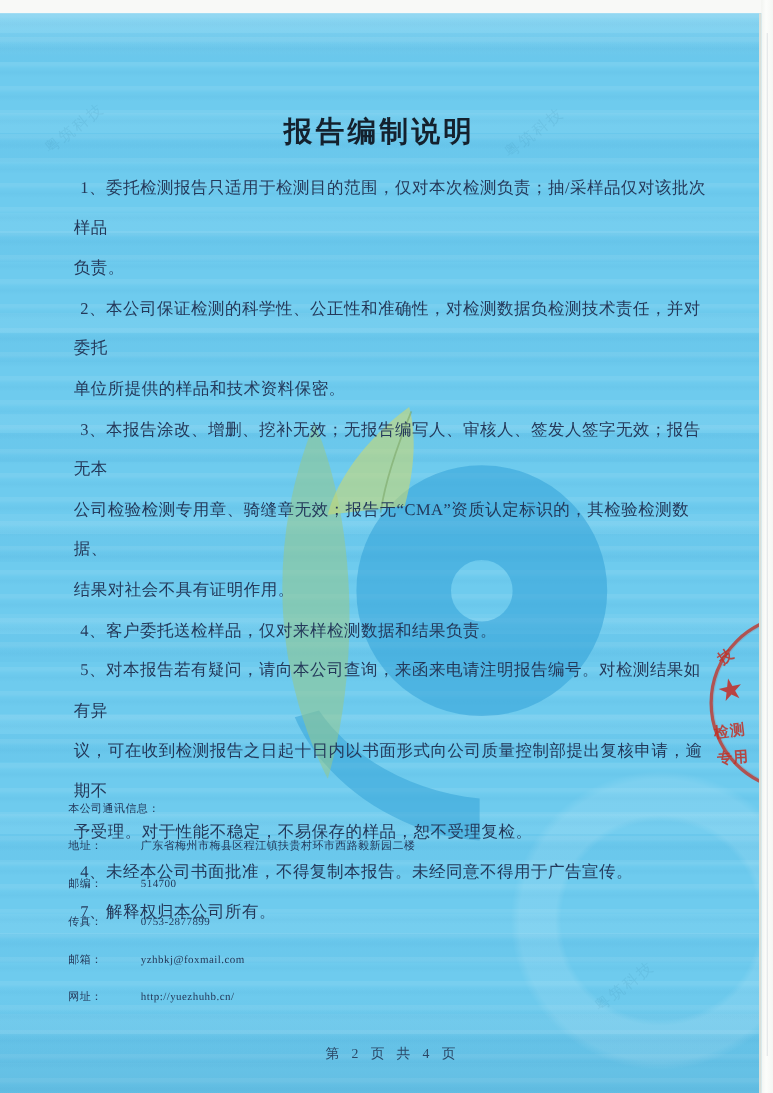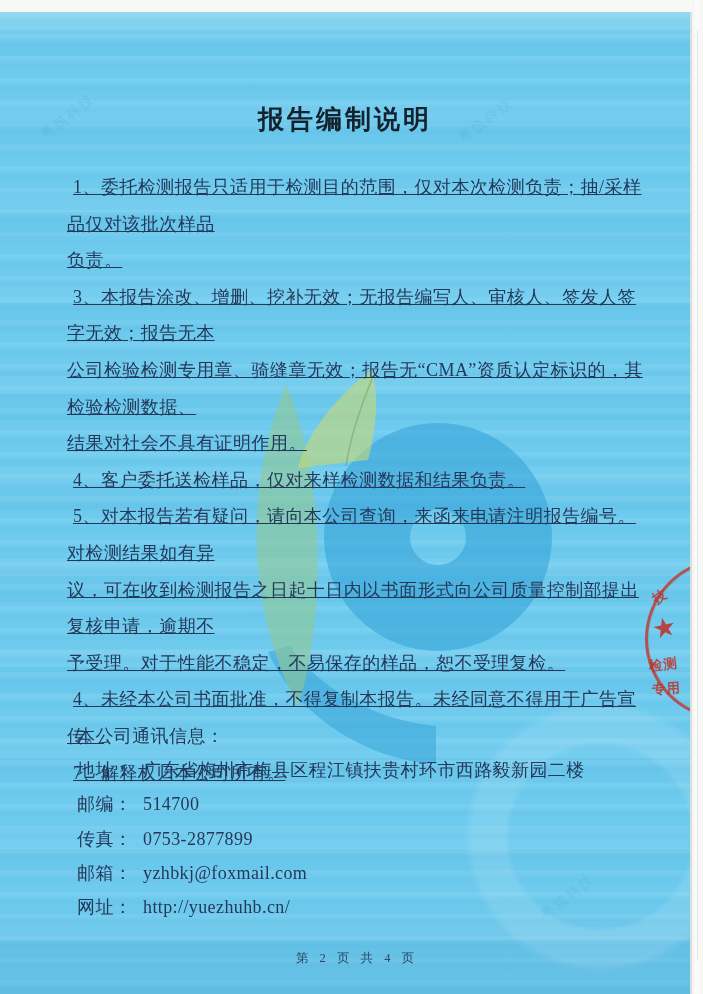--- a/index.html
+++ b/index.html
@@ -23,30 +23,29 @@
   
   .edge-strip{position:absolute;right:0;top:0;width:11px;height:994px;background:linear-gradient(90deg,#f2f4f1,#fcfdfb 40%,#f4f6f3);}
   .edge-line{position:absolute;right:5px;top:30px;width:1px;height:930px;background:rgba(150,165,175,.25);}
 
   .title{
     position:absolute;left:0;top:90px;width:100%;text-align:center;
     font-family:Liberation Mono, monospace;
     font-weight:bold;font-size:26px;letter-spacing:3px;color:#14212e;
   }
   .body-text{
-    position:absolute;left:67px;top:157px;width:582px;
-    font-size:18px;letter-spacing:.45px;line-height:36.6px;
+    position:absolute;left:67px;top:141px;width:582px;
+    font-size:15px;letter-spacing:.45px;line-height:36.6px;
     color:#24395a;
-    text-decoration:underline;
   }
   .body-text p{margin:0;white-space:pre-wrap;text-indent:6px;}
 
   .contact{
-    position:absolute;left:77px;top:707px;width:560px;
-    font-size:18px;letter-spacing:.4px;line-height:34.2px;color:#24395a;
+    position:absolute;left:62px;top:707px;width:560px;
+    font-size:10px;letter-spacing:.4px;line-height:34.2px;color:#24395a;
   }
   .contact .row{white-space:nowrap;}
   .contact .lbl{display:inline-block;min-width:62px;}
   .contact .val{margin-left:4px;text-align:right;}
 
   .footer{
     position:absolute;left:12px;top:938px;width:100%;text-align:center;
     font-size:12.5px;letter-spacing:4px;color:#2b4766;
   }
 
@@ -99,20 +98,22 @@
 
   <div class="wm wm-1">粤筑科技</div>
   <div class="wm wm-2">粤筑科技</div>
   <div class="wm wm-3">粤筑科技</div>
 
   <div class="title">报告编制说明</div>
 
   <div class="body-text">
     <p>1、委托检测报告只适用于检测目的范围，仅对本次检测负责；抽/采样品仅对该批次样品
 负责。</p>
+    <p>2、本公司保证检测的科学性、公正性和准确性，对检测数据负检测技术责任，并对委托
+单位所提供的样品和技术资料保密。</p>
     <p>3、本报告涂改、增删、挖补无效；无报告编写人、审核人、签发人签字无效；报告无本
 公司检验检测专用章、骑缝章无效；报告无“CMA”资质认定标识的，其检验检测数据、
 结果对社会不具有证明作用。</p>
     <p>4、客户委托送检样品，仅对来样检测数据和结果负责。</p>
     <p>5、对本报告若有疑问，请向本公司查询，来函来电请注明报告编号。对检测结果如有异
 议，可在收到检测报告之日起十日内以书面形式向公司质量控制部提出复核申请，逾期不
 予受理。对于性能不稳定，不易保存的样品，恕不受理复检。</p>
     <p>4、未经本公司书面批准，不得复制本报告。未经同意不得用于广告宣传。</p>
     <p>7、解释权归本公司所有。</p>
   </div>

